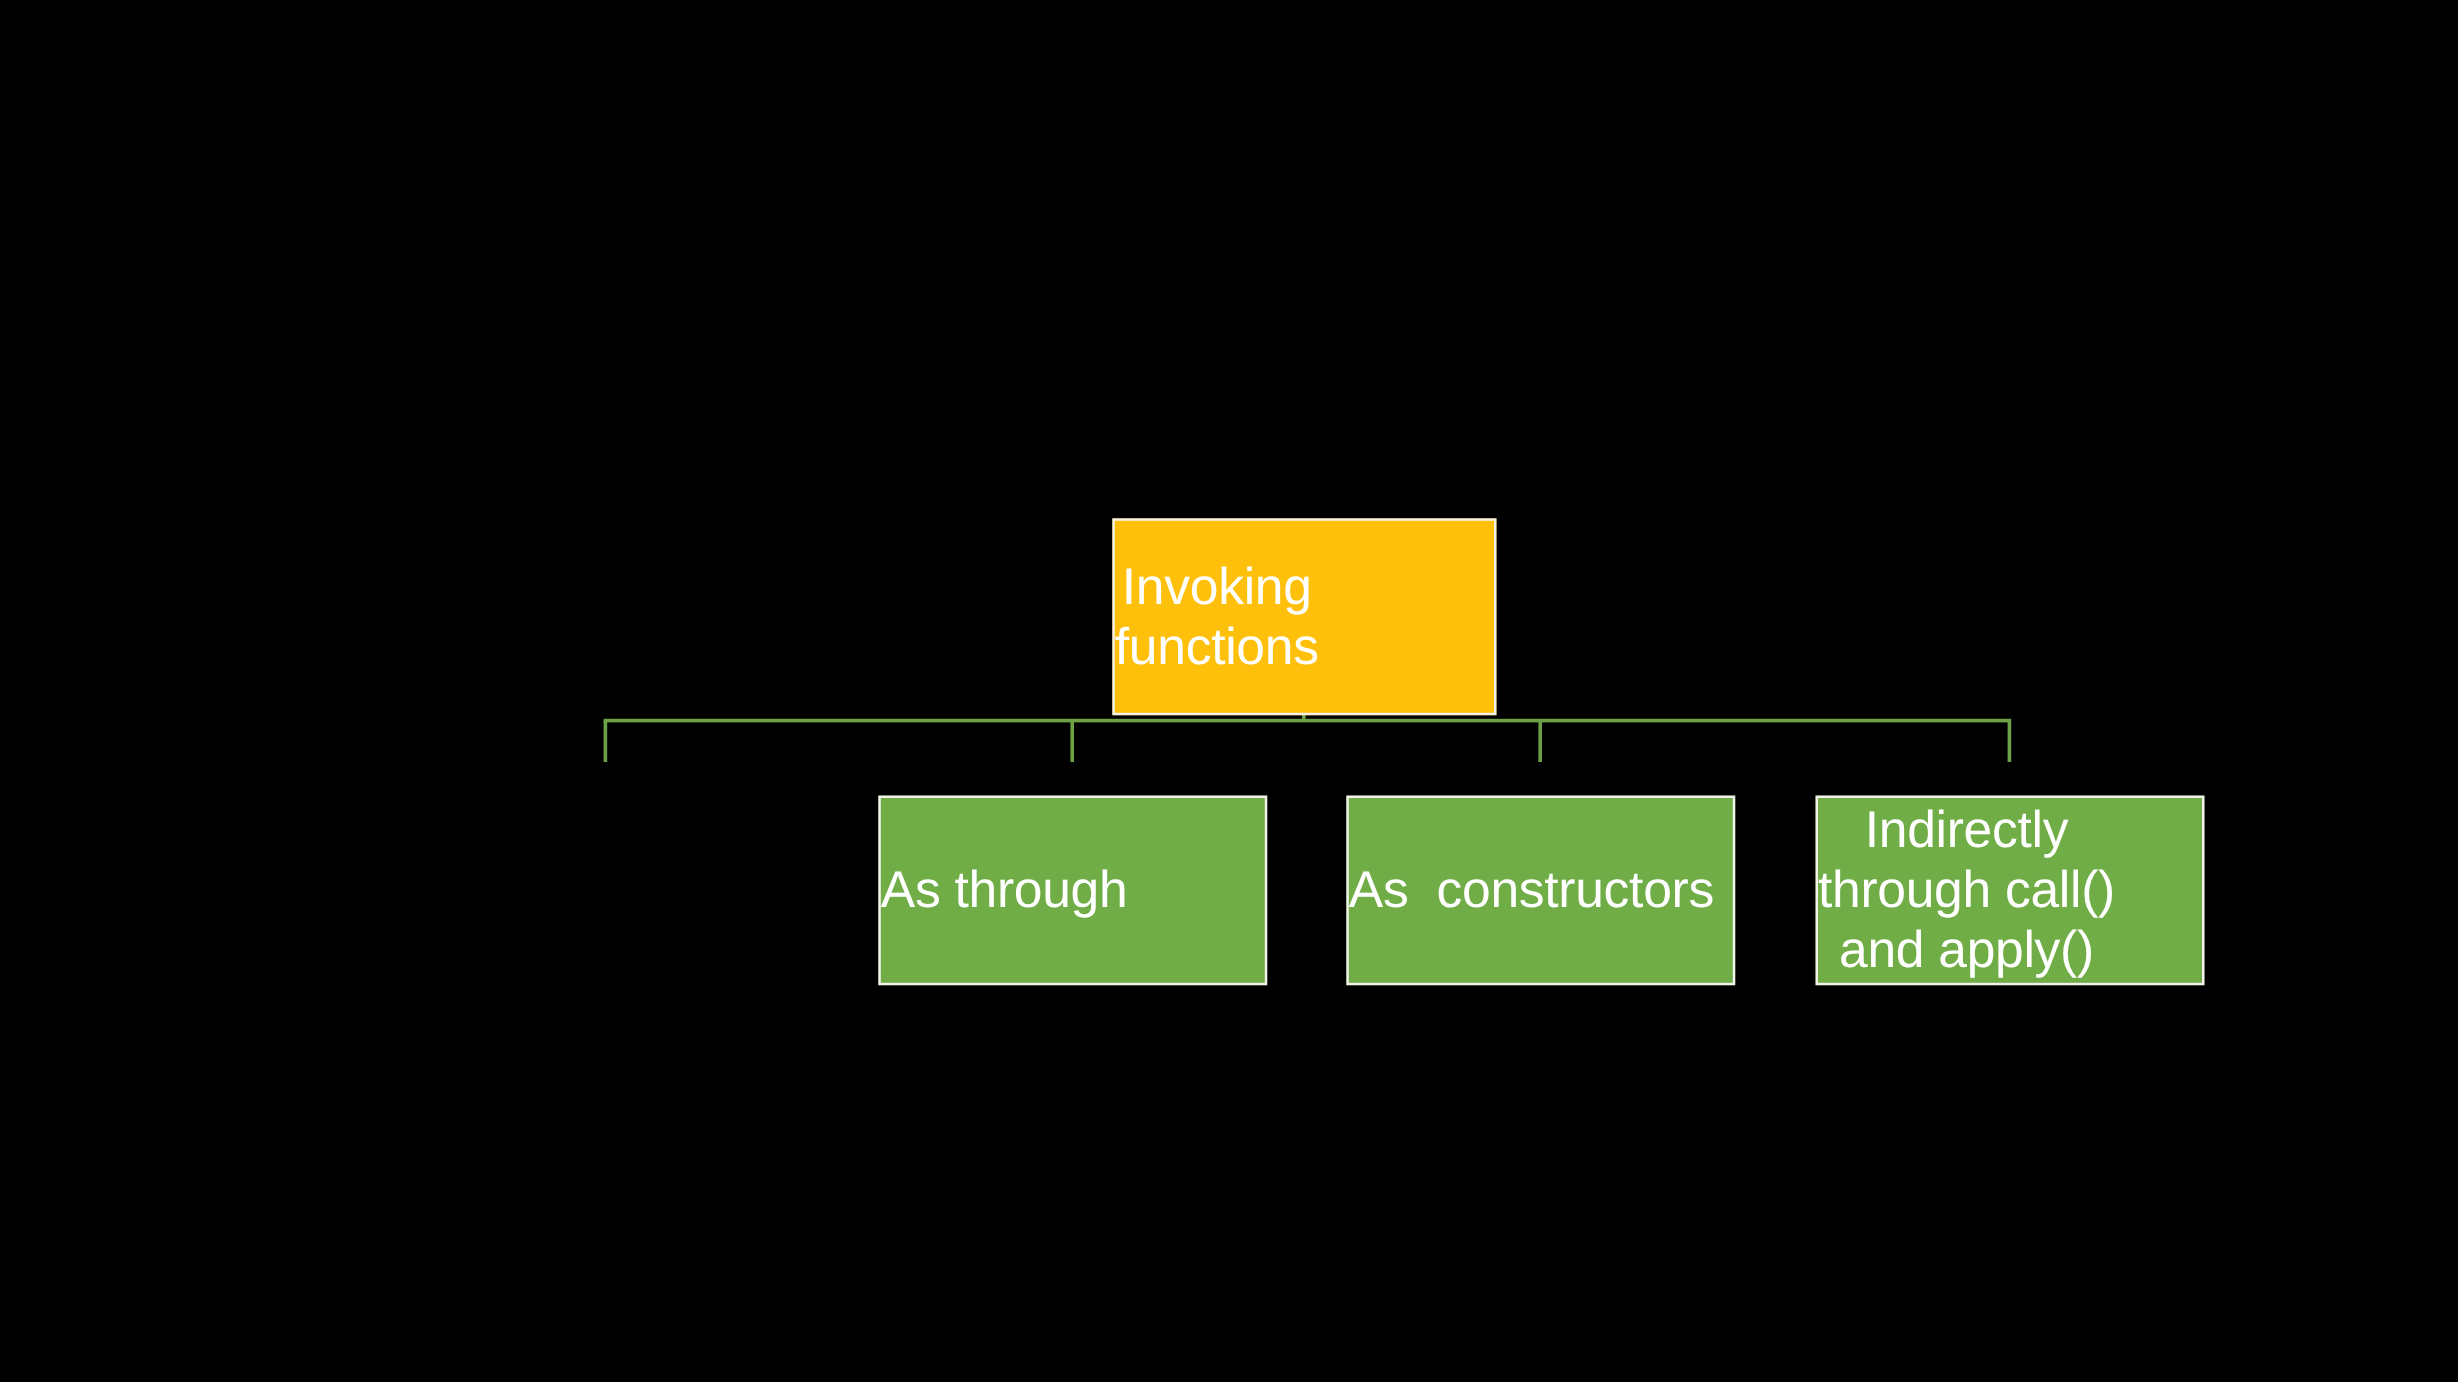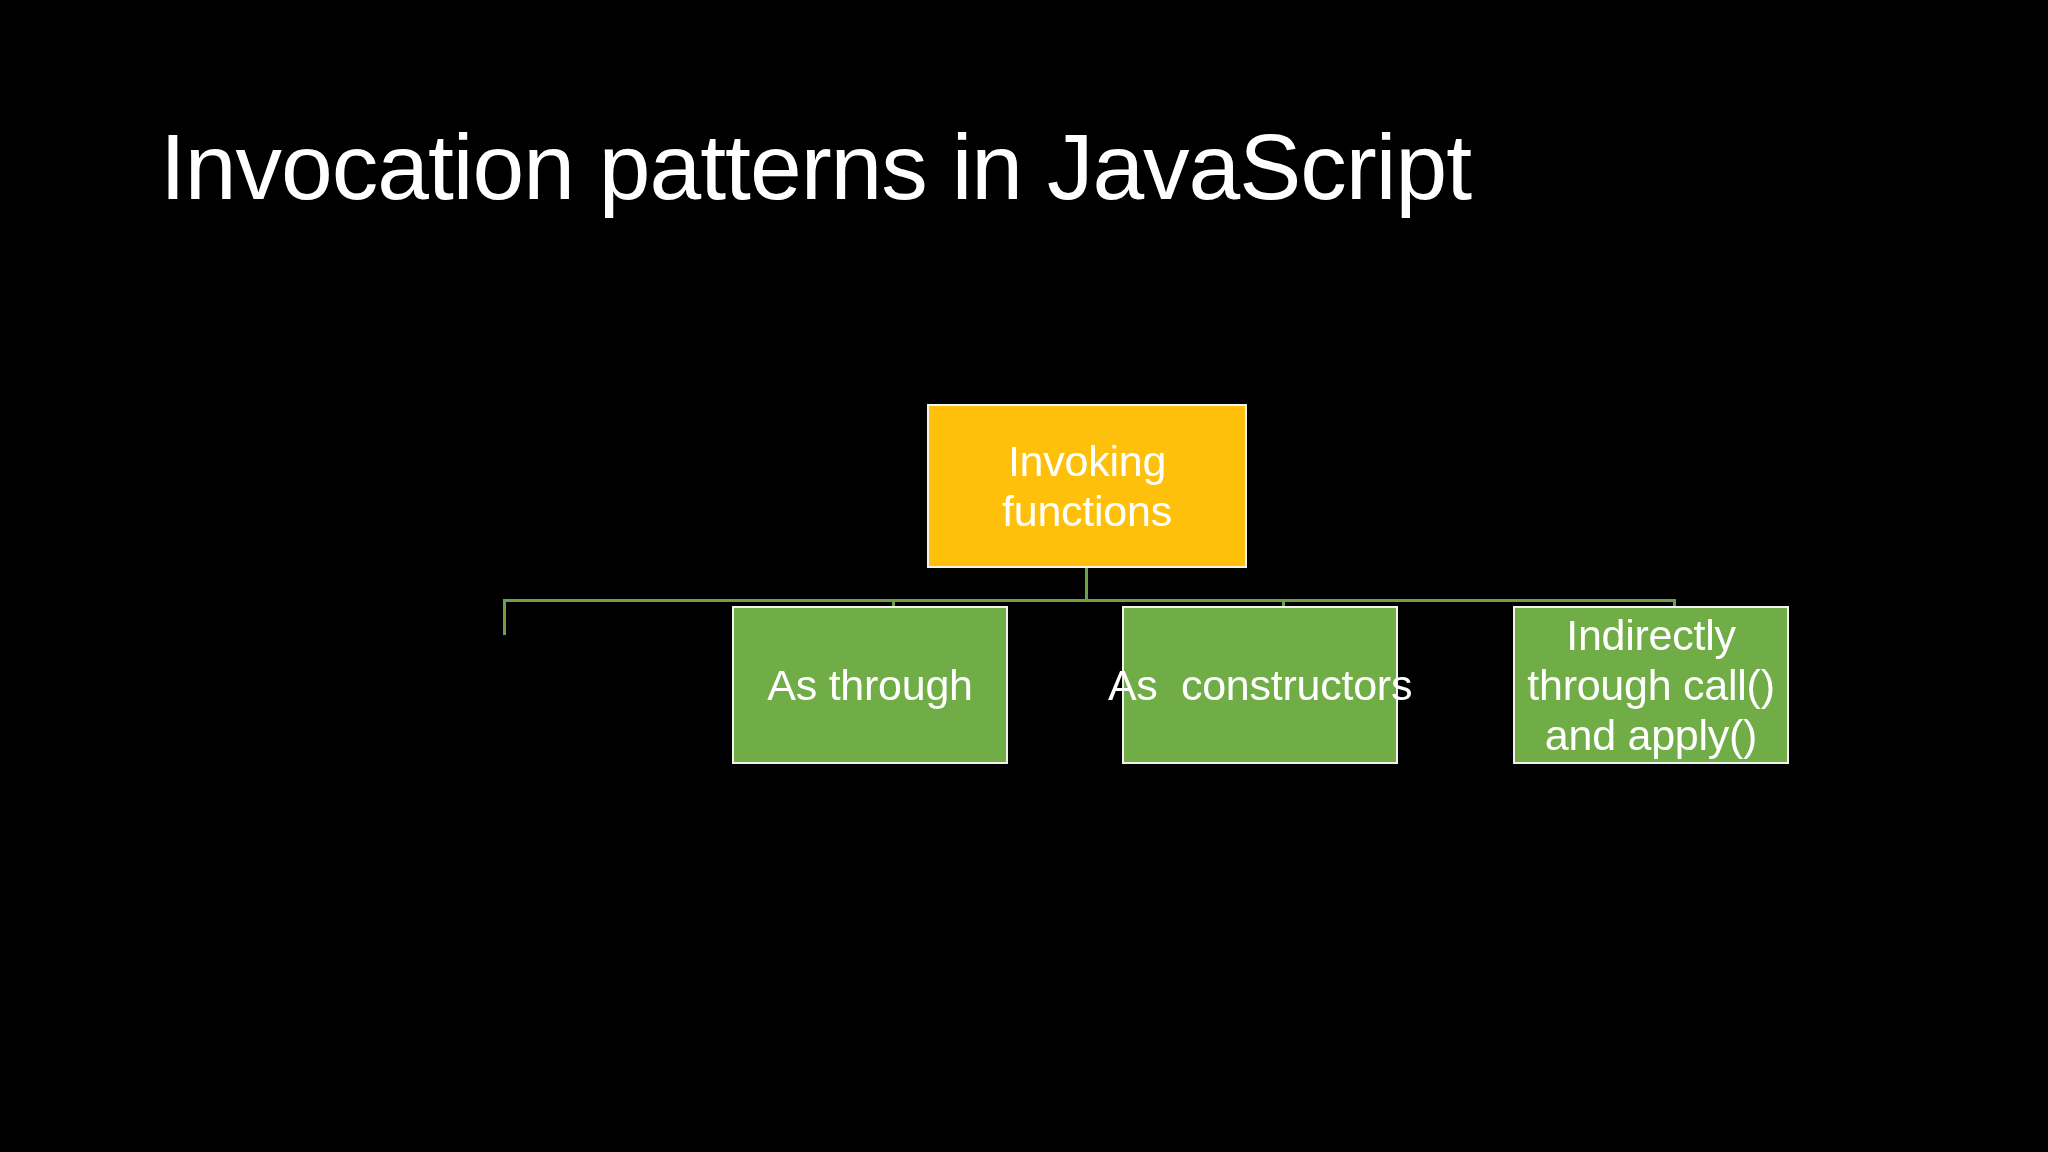--- a/index.html
+++ b/index.html
@@ -28,42 +28,42 @@
     white-space: pre;
   }
   .chart {
     position: absolute;
     inset: 0;
   }
   .node {
     position: absolute;
     display: flex;
     align-items: center;
-    justify-content: center;
     text-align: center;
     box-sizing: border-box;
     border: 2px solid var(--box-border, #f2f1ec);
+    margin-top: 28px;
   }
   .node .label {
     color: var(--box-text, #ffffff);
     font-size: 43px;
     line-height: 1.17;
     letter-spacing: -0.25px;
     white-space: pre;
   }
   .node.root {
     left: 927px;
     top: 404px;
     width: 320px;
     height: 164px;
     background: var(--root-fill, #ffc00c);
   }
   .node.child {
-    top: 606px;
-    width: 276px;
+    top: 635px;
+    width: 324px;
     height: 158px;
     background: var(--child-fill, #70ad47);
   }
   .child-1 { left: 343px; }
   .child-2 { left: 732px; }
   .child-3 { left: 1122px; }
   .child-4 { left: 1513px; }
   .line {
     position: absolute;
     background: var(--connector, #6ca145);
@@ -74,21 +74,20 @@
   .drop-1 { left: 503px; }
   .drop-2 { left: 892px; }
   .drop-3 { left: 1282px; }
   .drop-4 { left: 1673px; }
 </style>
 </head>
 <body>
 
 <div class="slide">
 
-  <h1 class="title">Invocation patterns in JavaScript</h1>
 
   <div class="chart">
 
     <div class="line stem"></div>
     <div class="line rail"></div>
     <div class="line drop drop-1"></div>
     <div class="line drop drop-2"></div>
     <div class="line drop drop-3"></div>
     <div class="line drop drop-4"></div>
 

